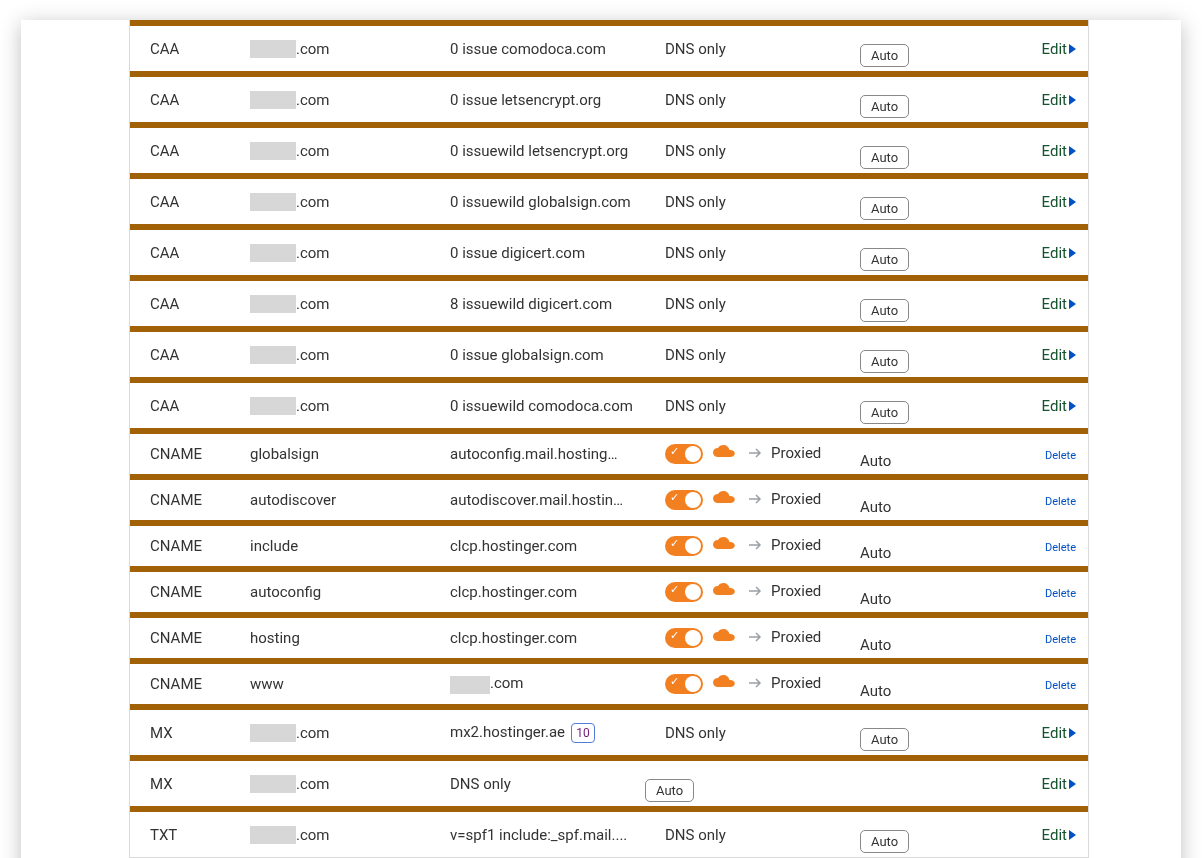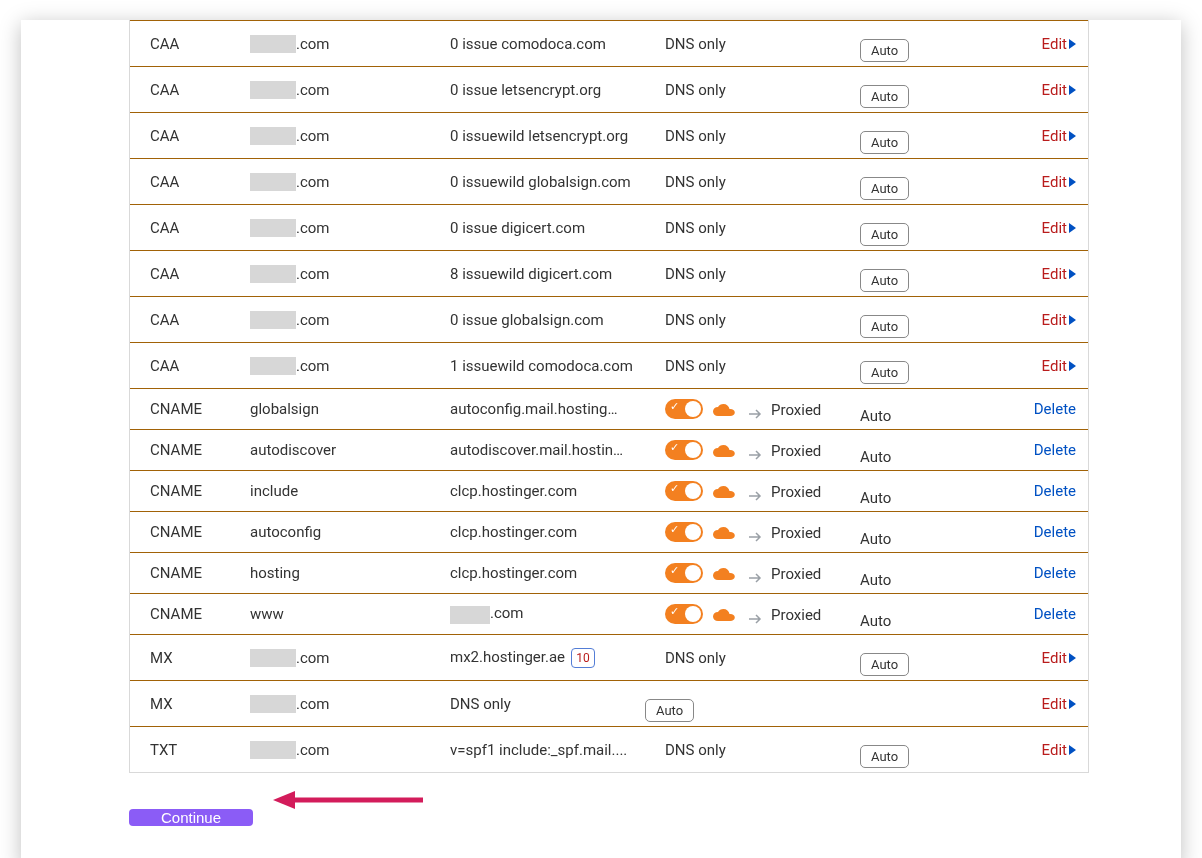--- a/index.html
+++ b/index.html
@@ -19,28 +19,28 @@
     padding: 0 0 40px 0;
   }
   .dns-table {
     border: 1px solid #d9d9d9;
     border-top: none;
     margin: 0 92px 0 108px;
   }
   .row {
     display: flex;
     align-items: center;
-    border-top: 1px solid #a16207;
+    border-top: 6px solid #a16207;
     min-height: 40px;
     padding: 4px 12px 4px 20px;
   }
   .col-type   { width: 100px; flex-shrink: 0; }
   .col-name   { width: 200px; flex-shrink: 0; display: flex; align-items: center; }
   .col-value  { width: 215px; flex-shrink: 0; white-space: nowrap; overflow: hidden; text-overflow: ellipsis; }
-  .col-proxy  { width: 195px; flex-shrink: 0; display: flex; align-items: flex-end; gap: 8px; }
+  .col-proxy  { width: 195px; flex-shrink: 0; display: flex; align-items: flex-start; gap: 8px; }
   .col-ttl    { width: 105px; flex-shrink: 0; display: flex; align-items: center; margin-top: 14px; }
   .col-action { flex: 1; text-align: right; }
 
   .redact {
     display: inline-block;
     background: #d7d7d7;
     width: 46px;
     height: 18px;
     vertical-align: middle;
   }
@@ -49,21 +49,21 @@
   .priority-badge {
     display: inline-flex;
     align-items: center;
     justify-content: center;
     border: 1px solid #537dd6;
     border-radius: 4px;
     min-width: 24px;
     height: 20px;
     padding: 0 4px;
     font-size: 12px;
-    color: #b91c1c;
+    color: #701a75;
     margin-left: 6px;
   }
 
   .auto-btn {
     border: 1px solid #888;
     border-radius: 5px;
     background: #fff;
     font-size: 13px;
     padding: 3px 10px;
     display: inline-flex;
@@ -112,30 +112,30 @@
   }
   .cloud svg { display: block; }
 
   .arrow-icon {
     width: 14px;
     height: 14px;
     flex-shrink: 0;
   }
 
   .edit-link {
-    color: #b91c1c;
+    color: #14532d;
     font-size: 15px;
     cursor: pointer;
     display: inline-flex;
     align-items: center;
     gap: 2px;
   }
   .delete-link {
     color: #0051c3;
-    font-size: 15px;
+    font-size: 11px;
     cursor: pointer;
   }
   .caret-right {
     display: inline-block;
     width: 0;
     height: 0;
     border-top: 5px solid transparent;
     border-bottom: 5px solid transparent;
     border-left: 7px solid #0051c3;
   }
@@ -304,21 +304,21 @@
             <span>Edit</span>
             <span class="caret-right"></span>
           </span></div>
       </div>
       <div class="row">
         <div class="col-type">CAA</div>
         <div class="col-name">
           <span class="redact"></span>
           <span>.com</span>
         </div>
-        <div class="col-value"><span>1 issuewild comodoca.com</span></div>
+        <div class="col-value"><span>0 issuewild comodoca.com</span></div>
         <div class="col-proxy">
           <span>DNS only</span>
         </div>
         <div class="col-ttl">
           <span class="auto-btn">
             <span>Auto</span>
           </span>
         </div>
         <div class="col-action"><span class="edit-link">
             <span>Edit</span>

